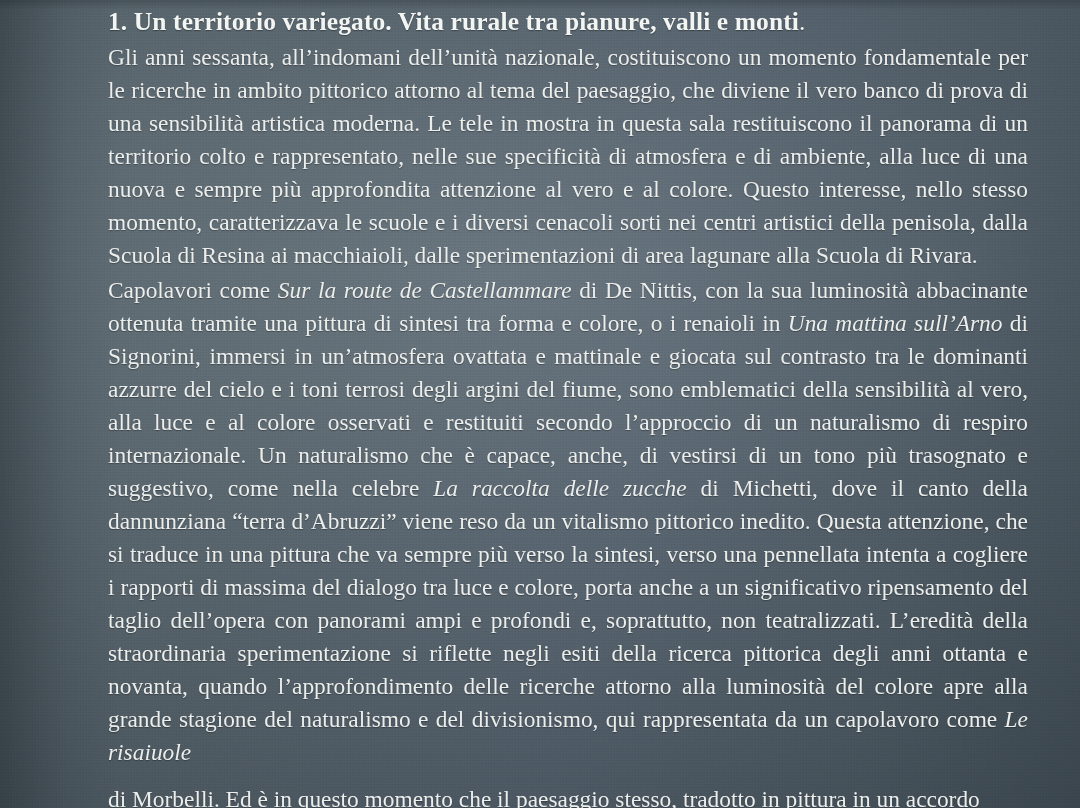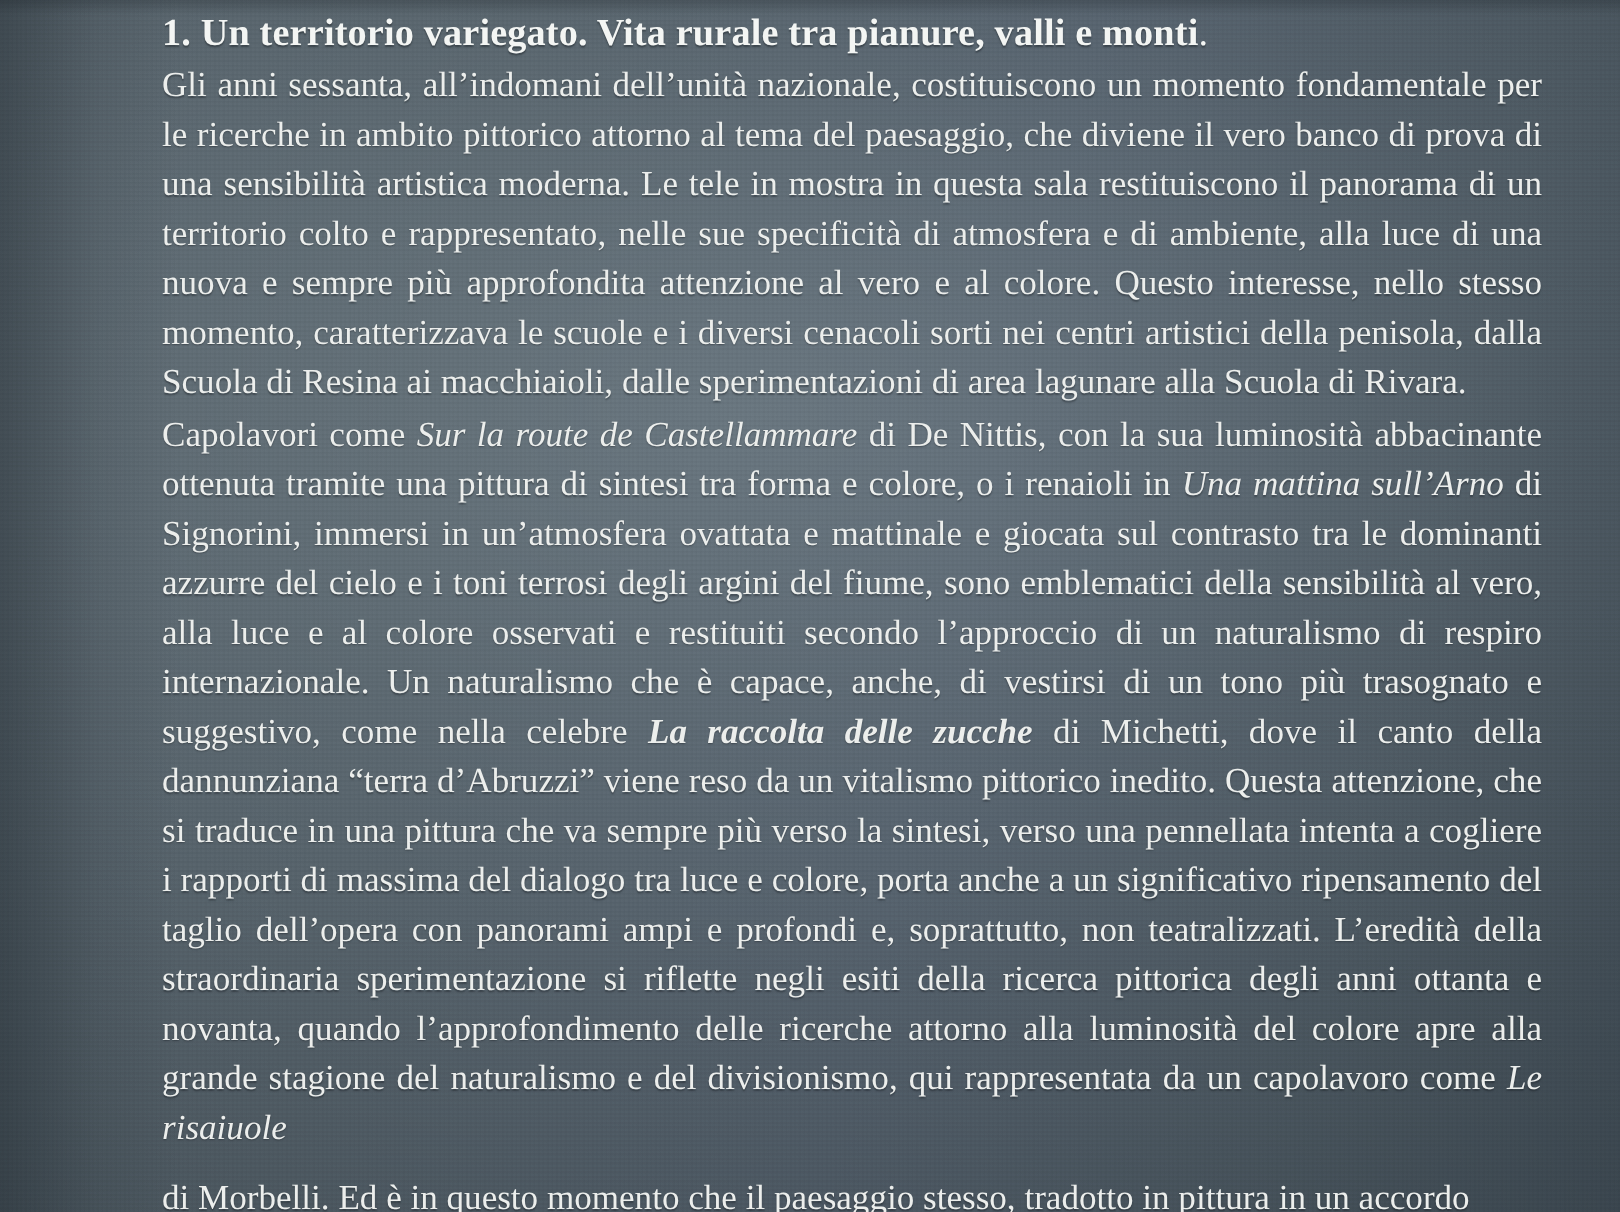--- a/index.html
+++ b/index.html
@@ -63,21 +63,21 @@
     font-size: 23.4px;
     line-height: 33px;
     text-align: justify;
     text-justify: inter-word;
     color: #eceeec;
     text-shadow: 0 1px 1px rgba(20,26,31,0.40);
     hyphens: none;
   }
   p.body.second { margin-top: 2px; }
   em { }
-  .bold-italic { font-style: italic; font-weight: 700; }
+  .bold-italic { font-style: italic; font-weight: 400; }
 
   
   .clip-line {
     position: absolute;
     left: 108px;
     right: 52px;
     bottom: -6px;
     font-size: 23.4px;
     line-height: 30.4px;
     color: #eceeec;

